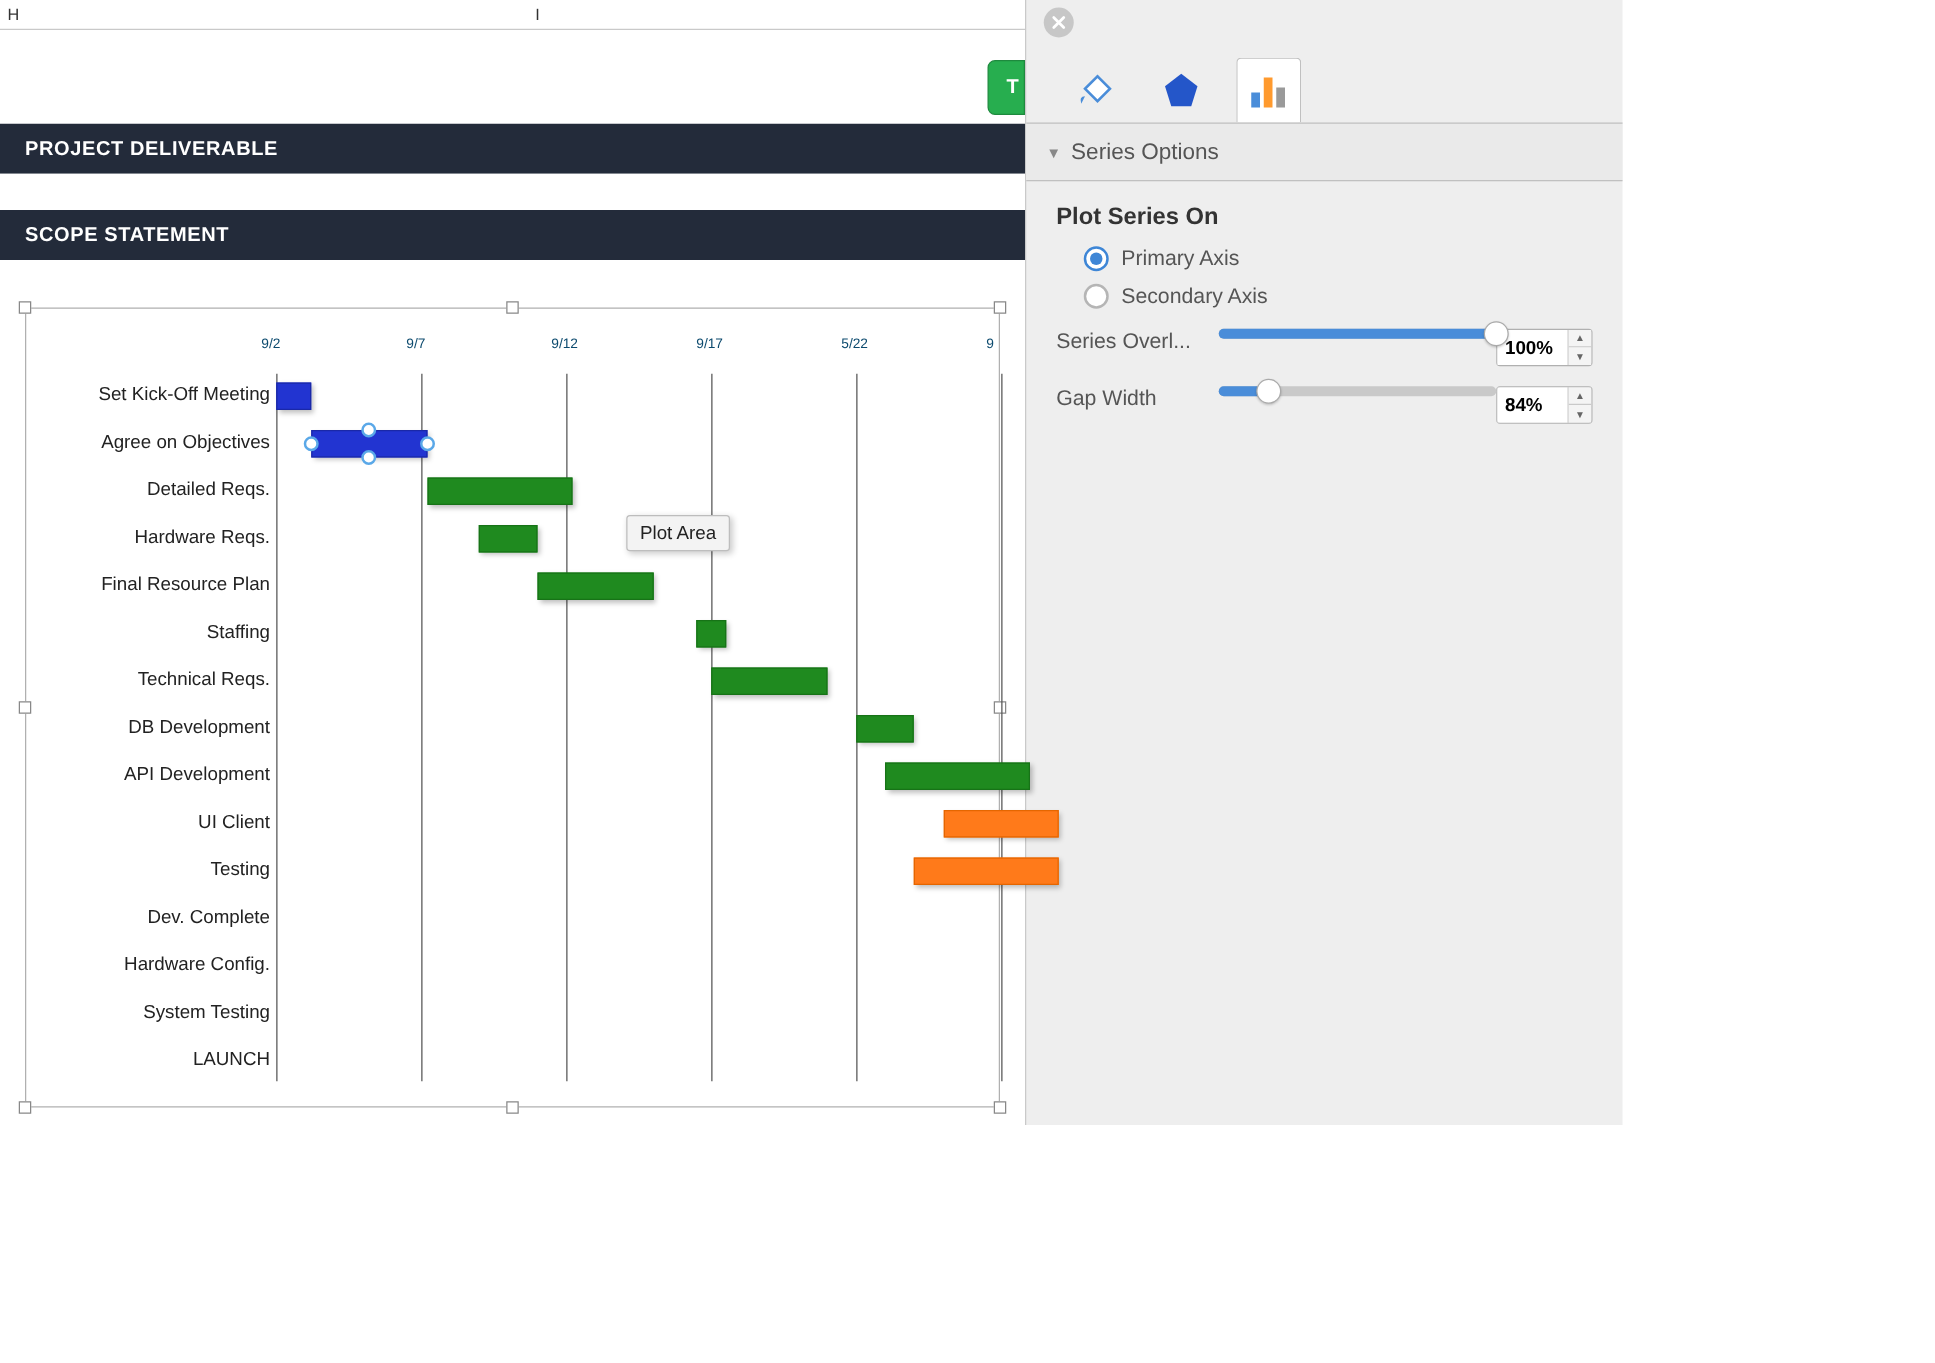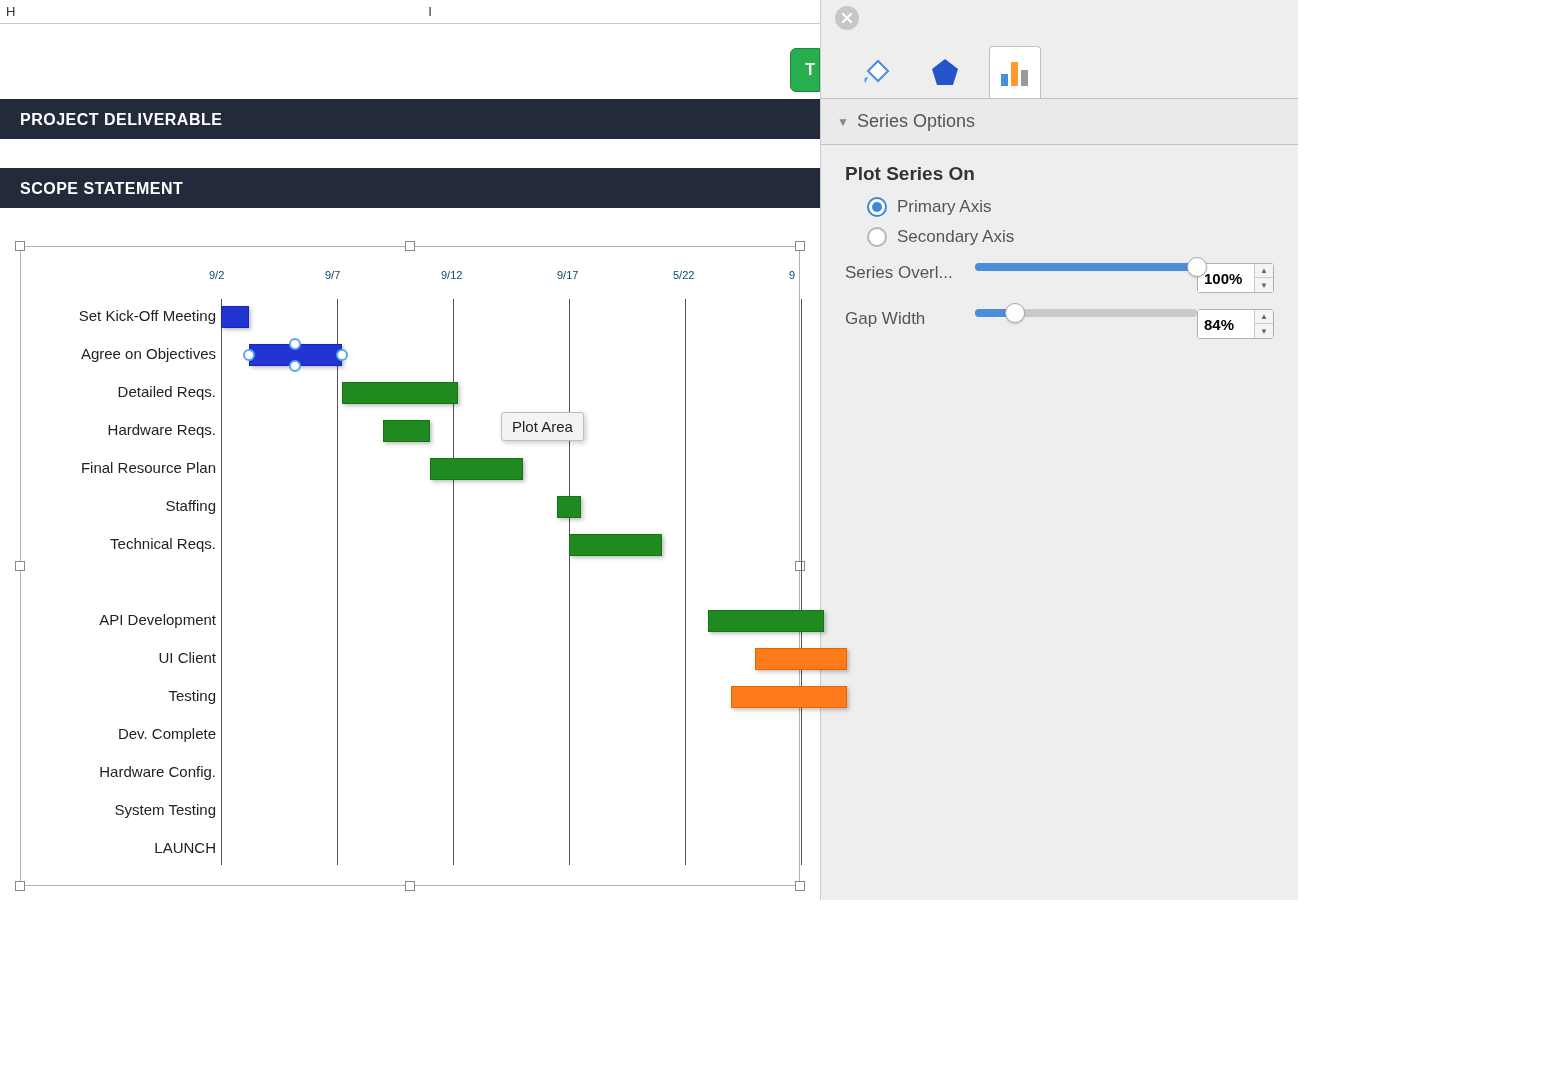--- a/index.html
+++ b/index.html
@@ -176,20 +176,24 @@
                 <div class="bar green" style="left: 408.8px; width: 92.8px;"></div>
               </div>
               <div class="task-row" style="top: 190px;">
                 <div class="task-label">Staffing</div>
                 <div class="bar green" style="left: 536.4px; width: 23.2px;"></div>
               </div>
               <div class="task-row" style="top: 228px;">
                 <div class="task-label">Technical Reqs.</div>
                 <div class="bar green" style="left: 548px; width: 92.8px;"></div>
               </div>
+              <div class="task-row" style="top: 266px;">
+                <div class="task-label">DB Development</div>
+                <div class="bar green" style="left: 664px; width: 46.4px;"></div>
+              </div>
               <div class="task-row" style="top: 304px;">
                 <div class="task-label">API Development</div>
                 <div class="bar green" style="left: 687.2px; width: 116px;"></div>
               </div>
               <div class="task-row" style="top: 342px;">
                 <div class="task-label">UI Client</div>
                 <div class="bar orange" style="left: 733.6px; width: 92.8px;"></div>
               </div>
               <div class="task-row" style="top: 380px;">
                 <div class="task-label">Testing</div>

